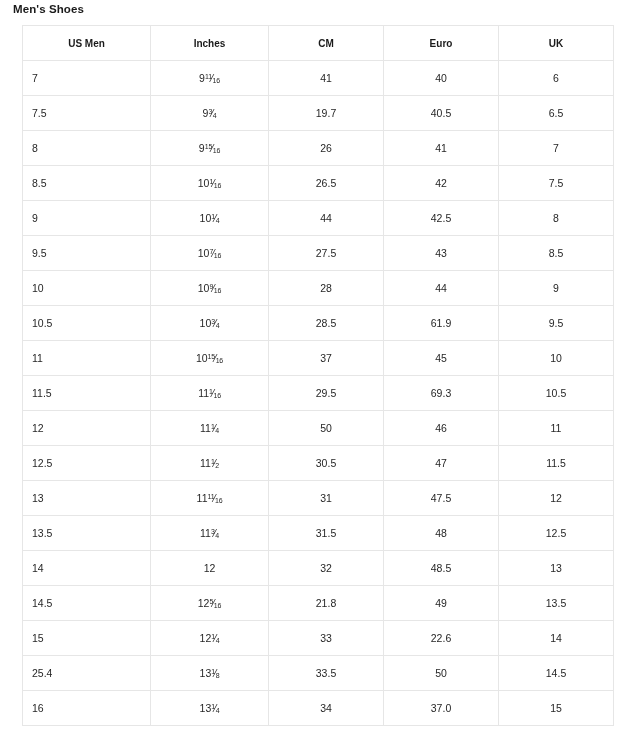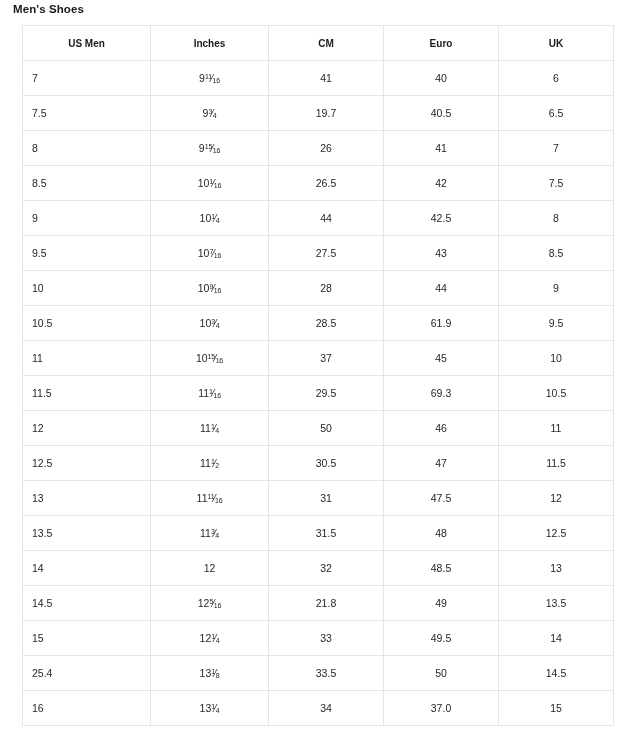--- a/index.html
+++ b/index.html
@@ -228,21 +228,21 @@
             <td class="col-us">14.5</td>
             <td class="col-center"><span class="frac">12<span class="num">5</span><span class="slash">⁄</span><span class="den">16</span></span></td>
             <td class="col-center">21.8</td>
             <td class="col-center">49</td>
             <td class="col-center">13.5</td>
           </tr>
           <tr>
             <td class="col-us">15</td>
             <td class="col-center"><span class="frac">12<span class="num">1</span><span class="slash">⁄</span><span class="den">4</span></span></td>
             <td class="col-center">33</td>
-            <td class="col-center">49.5</td>
+            <td class="col-center">22.6</td>
             <td class="col-center">14</td>
           </tr>
           <tr>
             <td class="col-us">25.4</td>
             <td class="col-center"><span class="frac">13<span class="num">1</span><span class="slash">⁄</span><span class="den">8</span></span></td>
             <td class="col-center">33.5</td>
             <td class="col-center">50</td>
             <td class="col-center">14.5</td>
           </tr>
           <tr>

